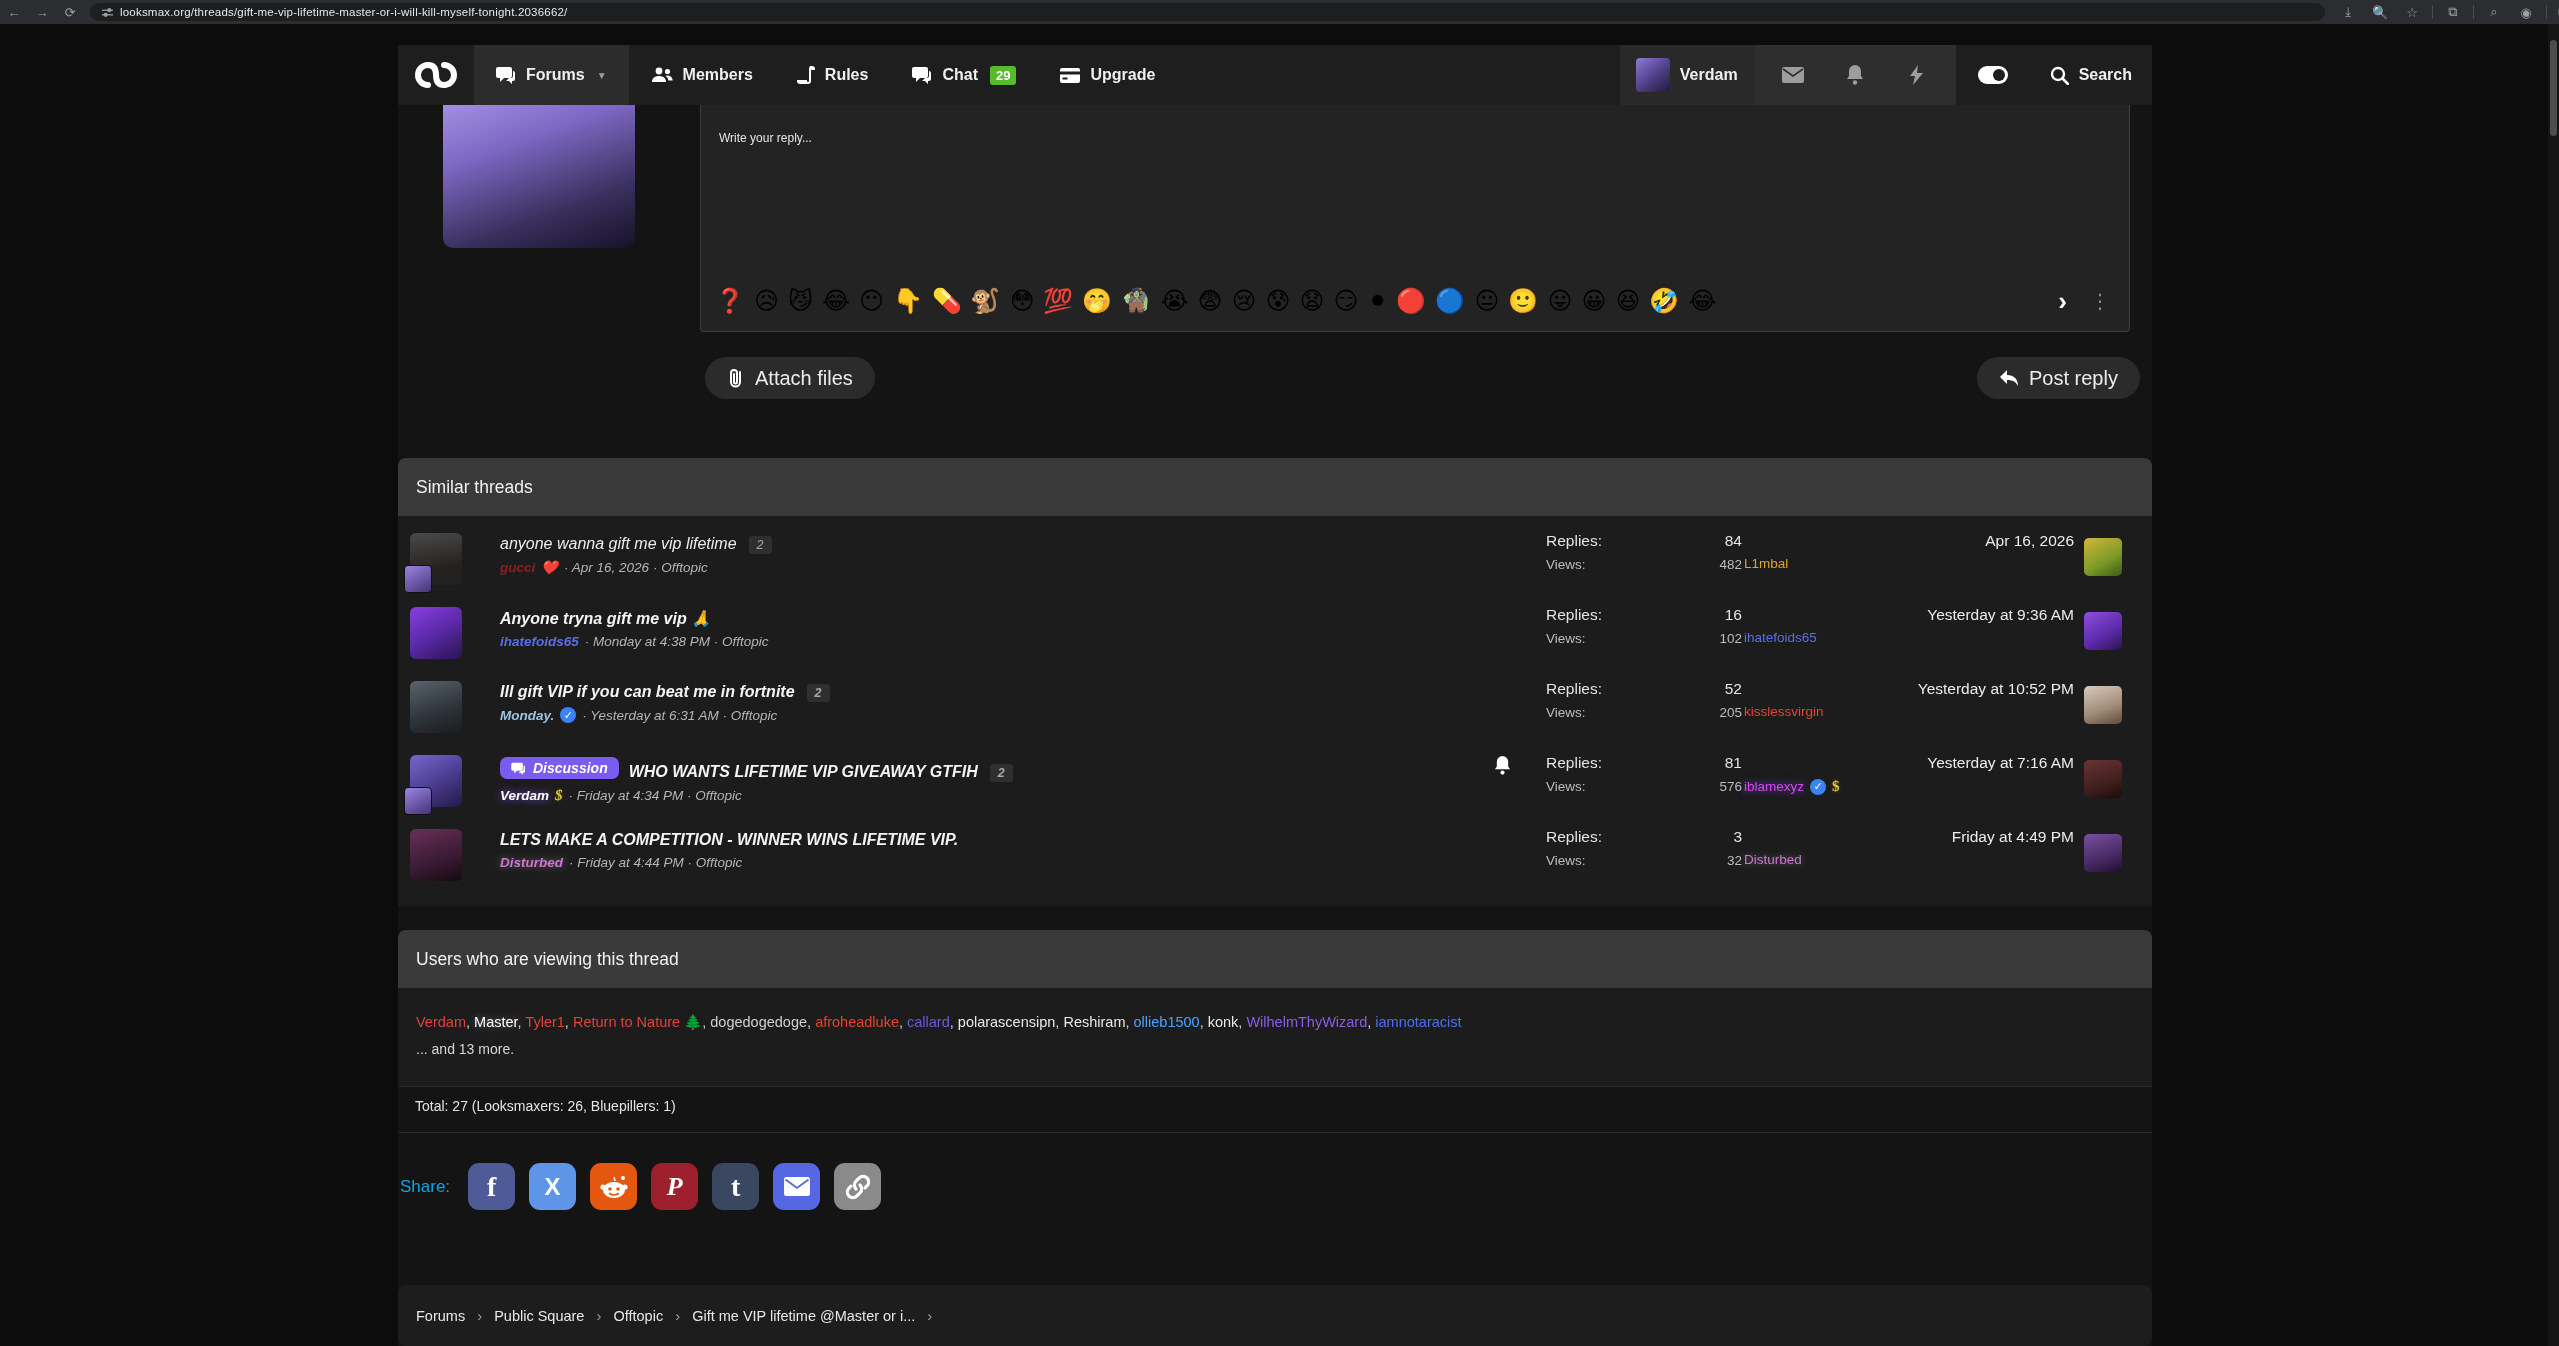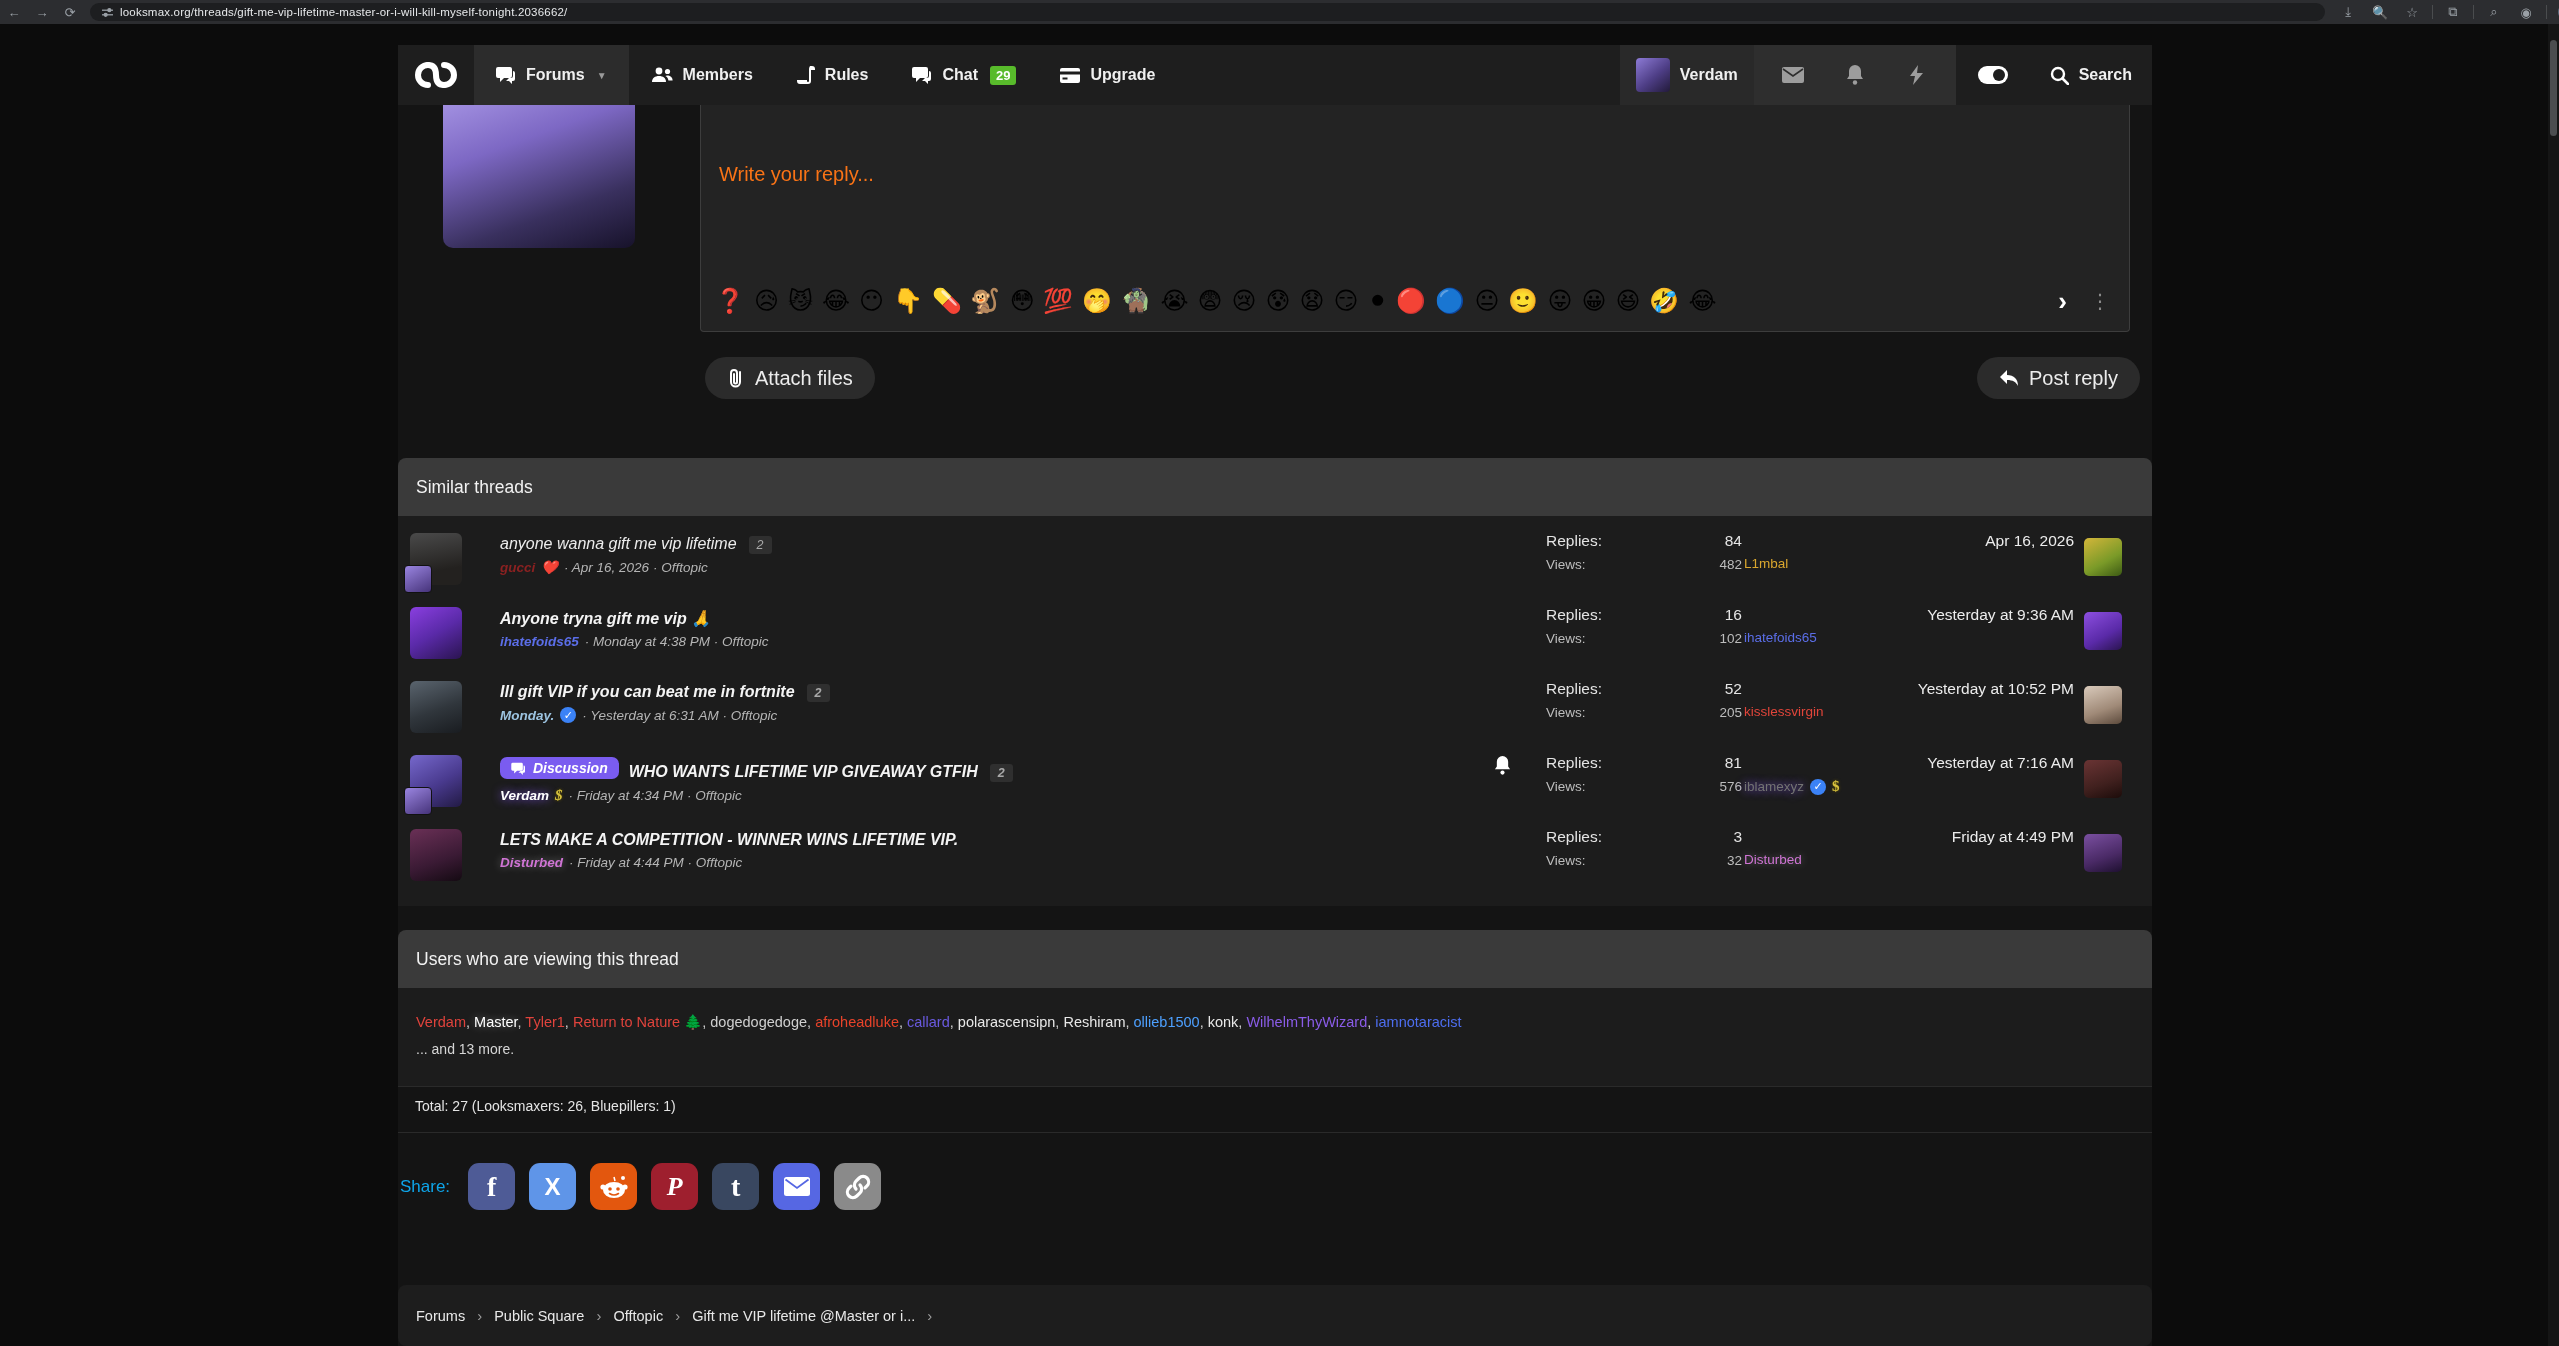--- a/index.html
+++ b/index.html
@@ -44,21 +44,21 @@
   .toggle-pill{width:30px;height:18px;border-radius:9px;background:#fff;position:relative;}
   .toggle-pill::after{content:"";position:absolute;right:3px;top:3px;width:12px;height:12px;border-radius:50%;background:#1e1e1e;}
   .nav-search{display:flex;align-items:center;gap:10px;padding:0 20px;font-size:16px;font-weight:700;cursor:pointer;}
   svg.ic{display:block;}
 
   
   .reply-avatar{position:absolute;left:443px;top:105px;width:192px;height:143px;border-radius:0 0 10px 10px;
       background:linear-gradient(160deg,#a18fe0 0%,#7d68c4 30%,#39305e 70%,#17122a 100%);}
   .editor{position:absolute;left:700px;top:105px;width:1430px;height:227px;background:#232323;
           border:1px solid #3d3d3d;border-top:none;border-radius:0 0 4px 4px;box-sizing:border-box;}
-  .placeholder{position:absolute;left:18px;top:26px;color:#f97316;font-size:20px;margin-top:32px;}
+  .placeholder{position:absolute;left:18px;top:26px;color:#e5e5e5;font-size:12px;}
   .emoji-bar{position:absolute;left:14px;right:10px;bottom:8px;height:44px;display:flex;align-items:center;}
   .emoji{font-size:24px;line-height:1;margin-right:9px;cursor:pointer;font-family:"DejaVu Sans",sans-serif;}
   .emoji-expand{margin-left:auto;color:#fff;font-size:26px;font-weight:700;cursor:pointer;padding:0 10px;}
   .emoji-more{color:#8a8a8a;font-size:20px;cursor:pointer;padding:0 4px;letter-spacing:1px;}
   .pill-btn{position:absolute;height:42px;border-radius:21px;background:#2b2b2b;color:#ececec;display:flex;
             align-items:center;gap:10px;padding:0 22px;font-size:20px;cursor:pointer;box-sizing:border-box;}
   .attach{left:705px;top:357px;}
   .post{left:1977px;top:357px;}
 
   
@@ -442,21 +442,21 @@
             <span>81</span>
           </div>
         <div class="stat-line views">
             <span>Views:</span>
             <span>576</span>
           </div>
       </div>
       <div class="t-last">
         <div class="t-last-date">Yesterday at 7:16 AM</div>
         <div class="t-last-user">
-          <span class="glow-purple" style="color: #737373;">iblamexyz</span>
+          <span class="glow-purple" style="color: #d946ef;">iblamexyz</span>
           <span class="vcheck">✓</span>
           <span class="dollar">$</span>
         </div>
       </div>
       <div class="t-rav rv4"></div>
     </div>
 
     <div class="thread-row" style="top:304px;">
       <div class="t-avatar av5"></div>
       <div class="t-main">

